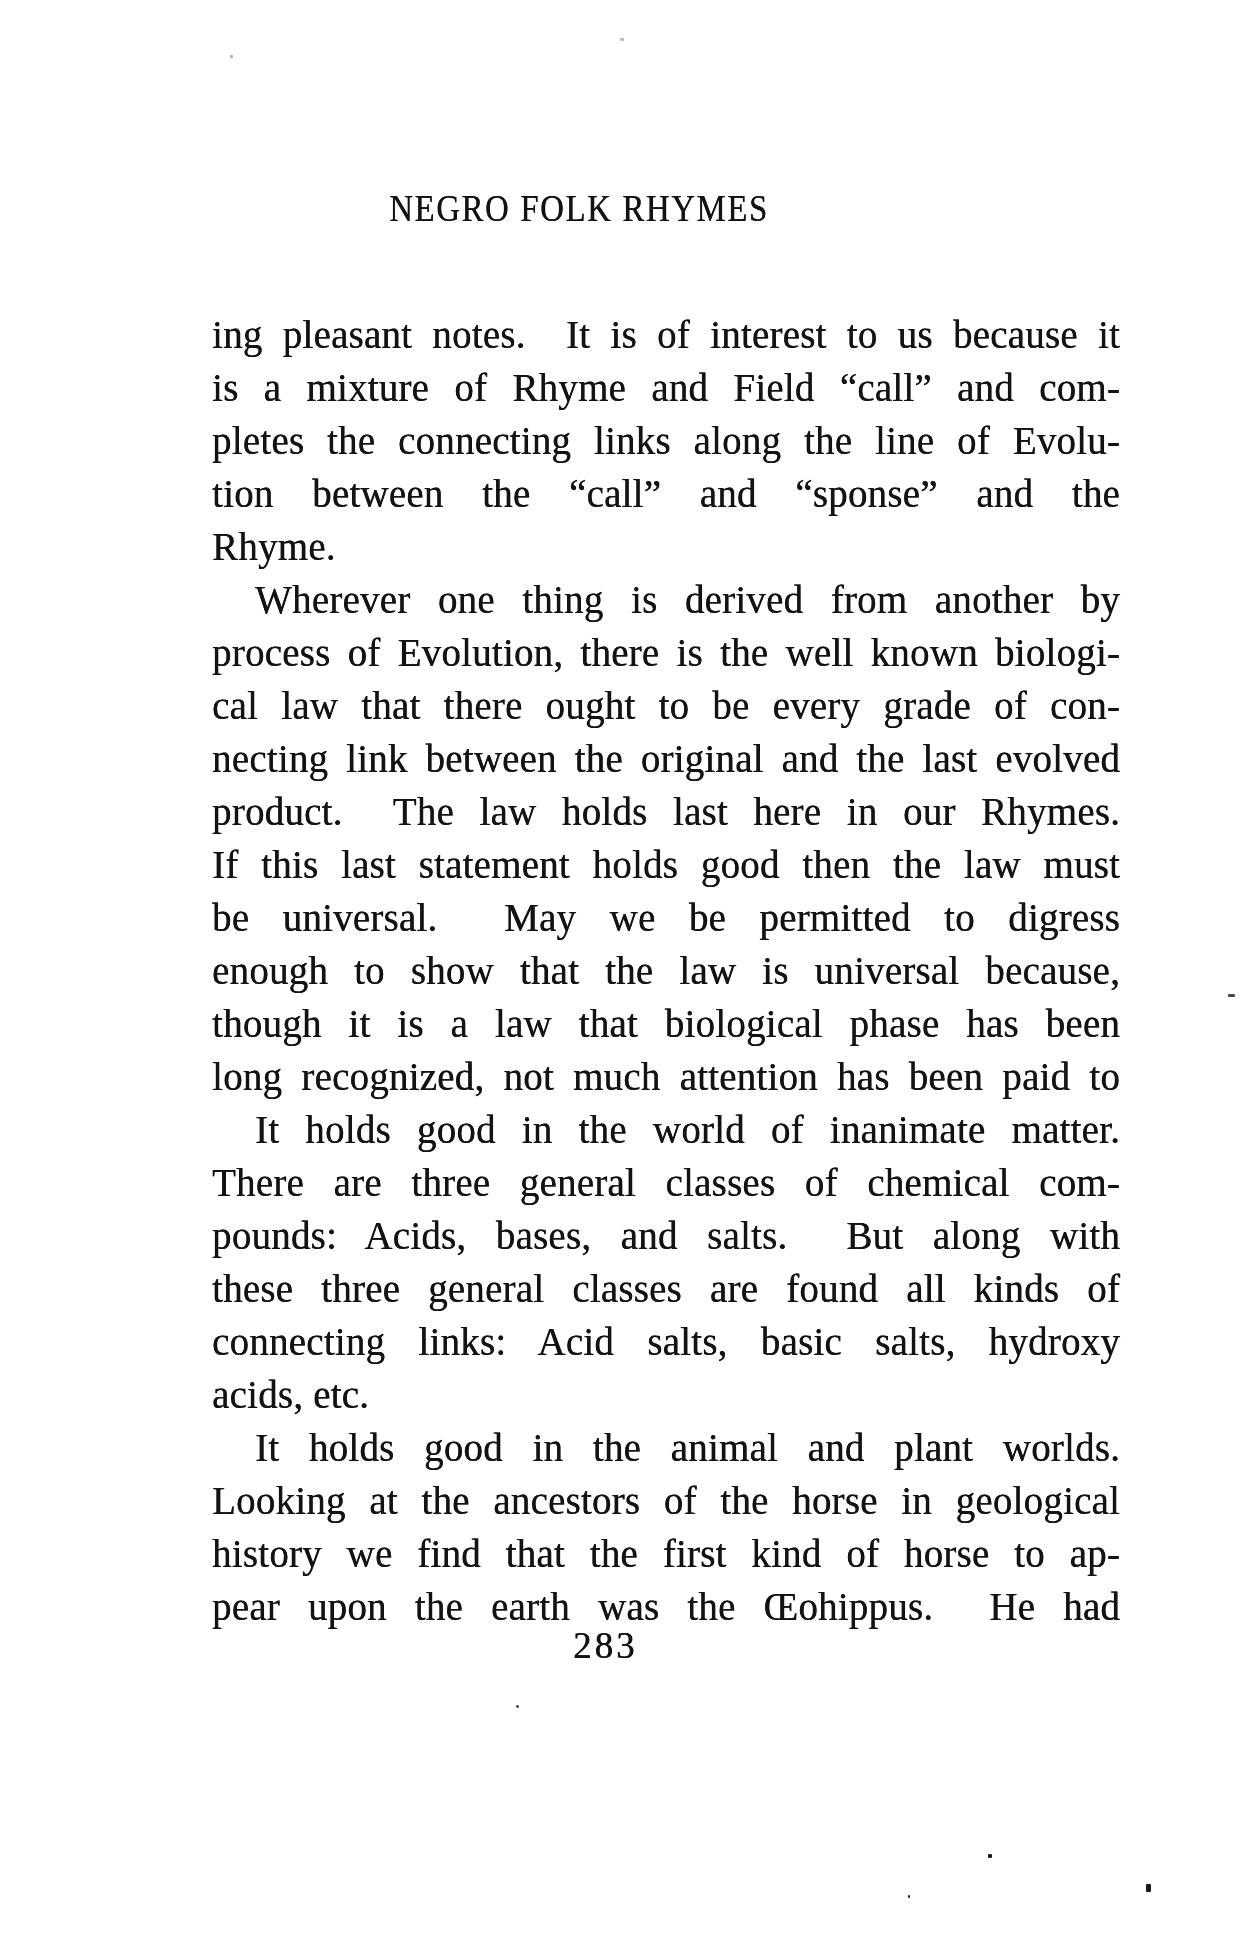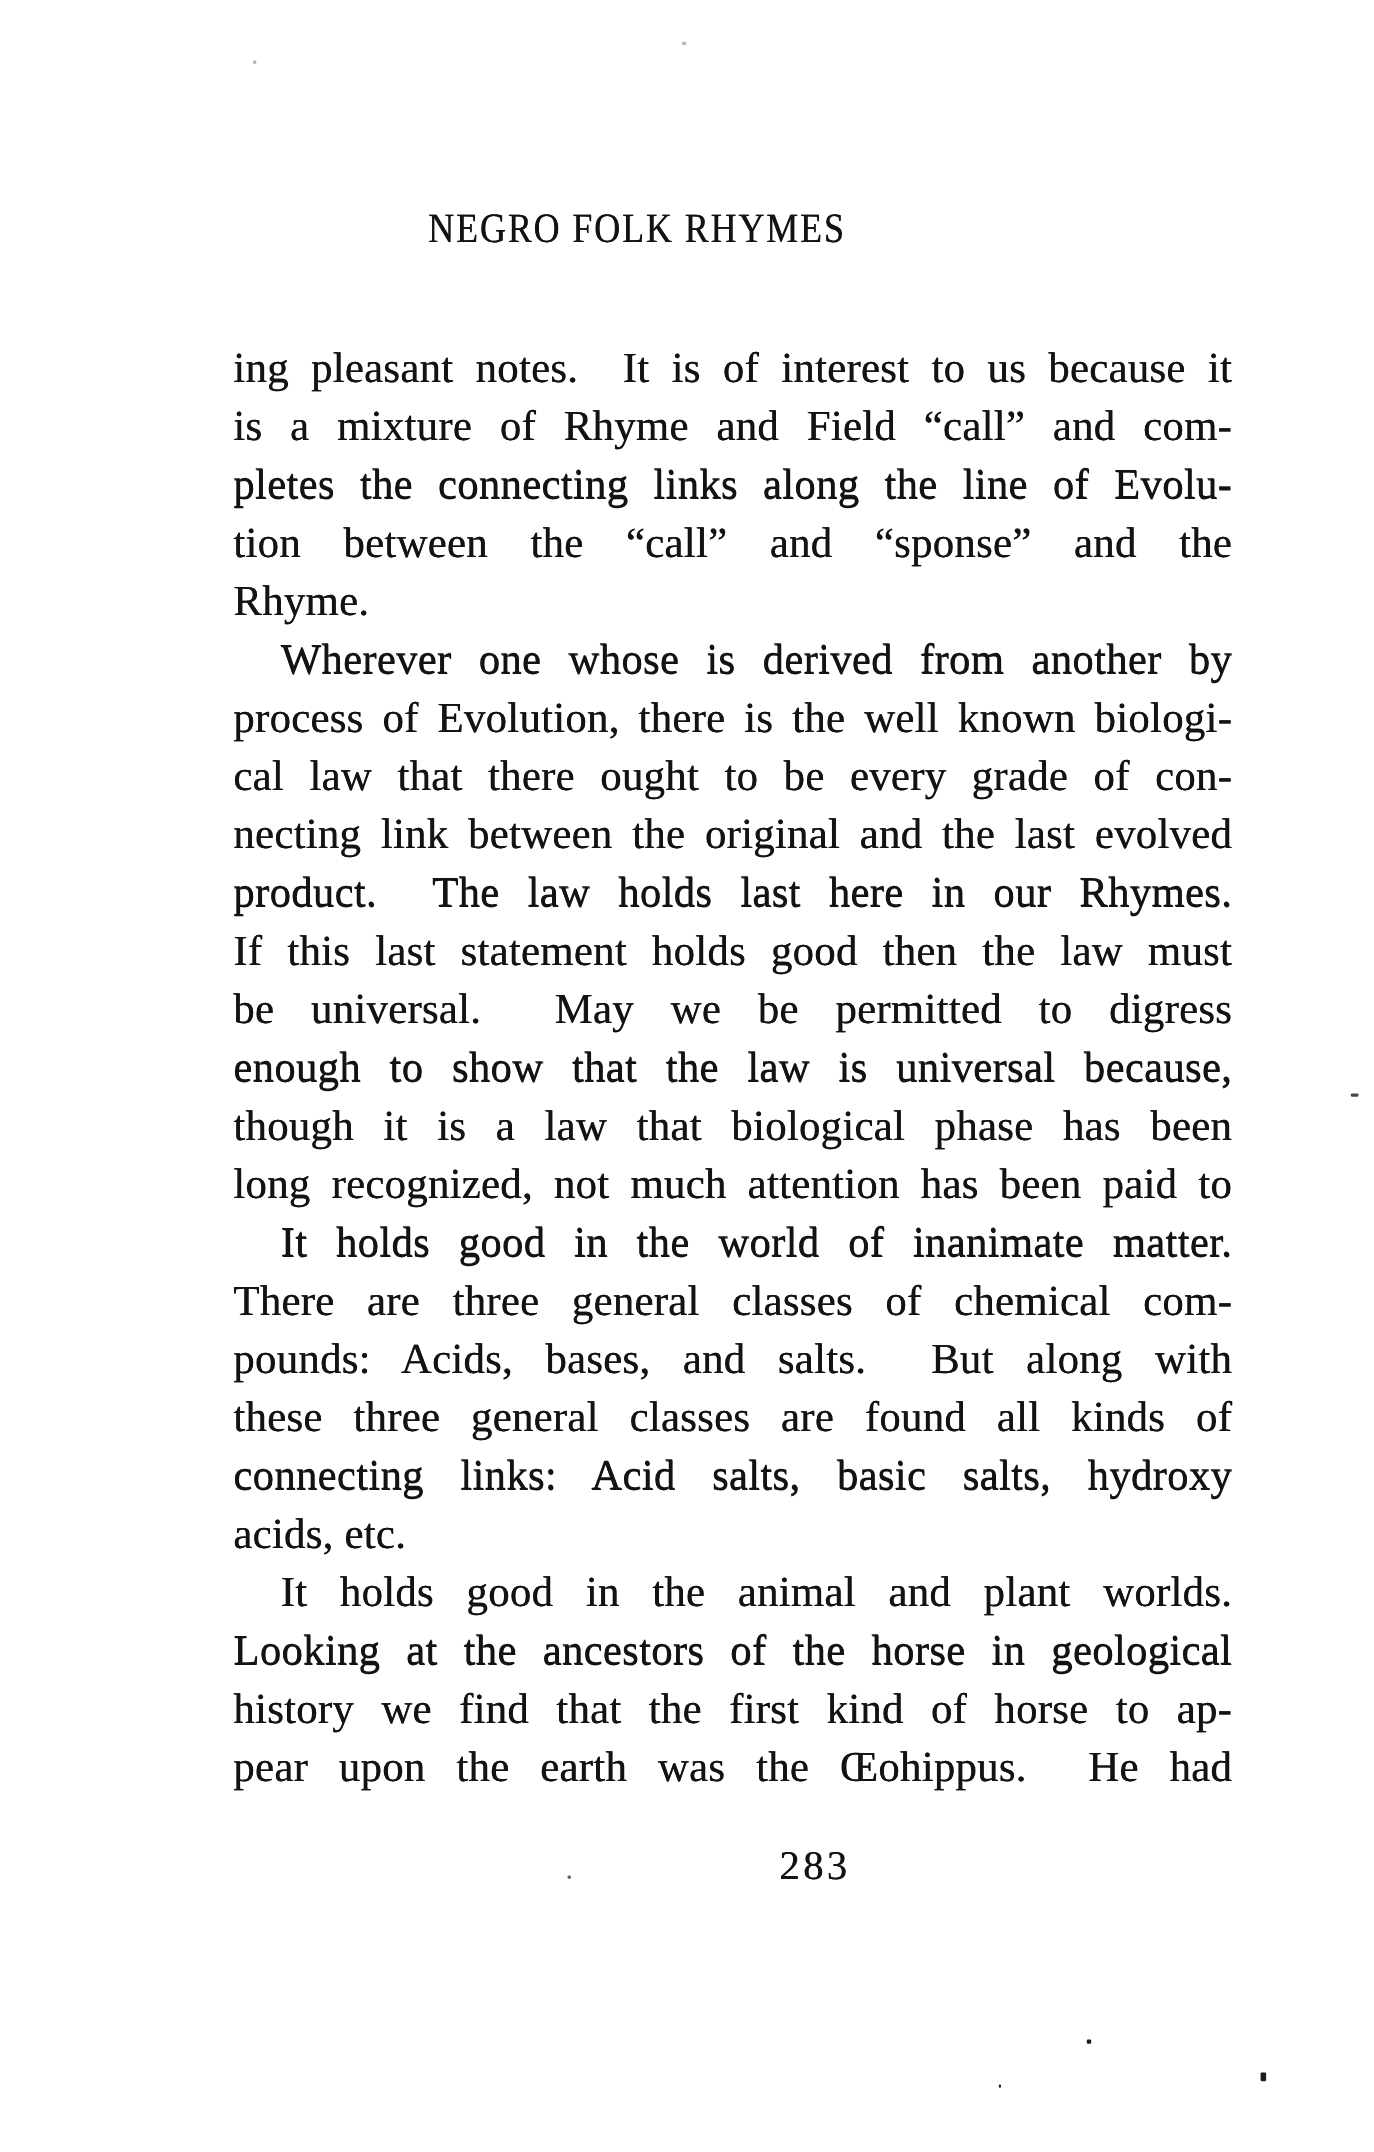--- a/index.html
+++ b/index.html
@@ -38,24 +38,24 @@
   }
   .line {
     white-space: pre-wrap;
     text-align: justify;
     text-align-last: justify;
   }
   .line.end { text-align-last: left; }
   .line.indent { text-indent: 43px; }
   .page-number {
     position: absolute;
-    top: 1677px;
+    top: 1626px;
     left: 573px;
     width: 200px;
-    text-align: right;
+    text-align: left;
     font-size: 37px;
     line-height: 1.1;
     letter-spacing: 3px;
     text-shadow: 0.4px 0.4px 0 currentColor;
   }
   .speck { position: absolute; background: #1c1c1c; border-radius: 1px; }
   .speck.s1 { left: 988px;  top: 1854px; width: 4px; height: 4px; }
   .speck.s2 { left: 1146px; top: 1884px; width: 5px; height: 8px; }
   .speck.s3 { left: 908px;  top: 1895px; width: 2px; height: 3px; }
   .speck.s4 { left: 1228px; top: 994px;  width: 7px; height: 3px; opacity: .8; }
@@ -74,21 +74,21 @@
 
     <div>
       <div class="line">ing pleasant notes.  It is of interest to us because it</div>
       <div class="line">is a mixture of Rhyme and Field “call” and com-</div>
       <div class="line">pletes the connecting links along the line of Evolu-</div>
       <div class="line">tion between the “call” and “sponse” and the</div>
       <div class="line end">Rhyme.</div>
     </div>
 
     <div>
-      <div class="line indent">Wherever one whose is derived from another by</div>
+      <div class="line indent">Wherever one thing is derived from another by</div>
       <div class="line">process of Evolution, there is the well known biologi-</div>
       <div class="line">cal law that there ought to be every grade of con-</div>
       <div class="line">necting link between the original and the last evolved</div>
       <div class="line">product.  The law holds last here in our Rhymes.</div>
       <div class="line">If this last statement holds good then the law must</div>
       <div class="line">be universal.  May we be permitted to digress</div>
       <div class="line">enough to show that the law is universal because,</div>
       <div class="line">though it is a law that biological phase has been</div>
       <div class="line">long recognized, not much attention has been paid to</div>
     </div>

